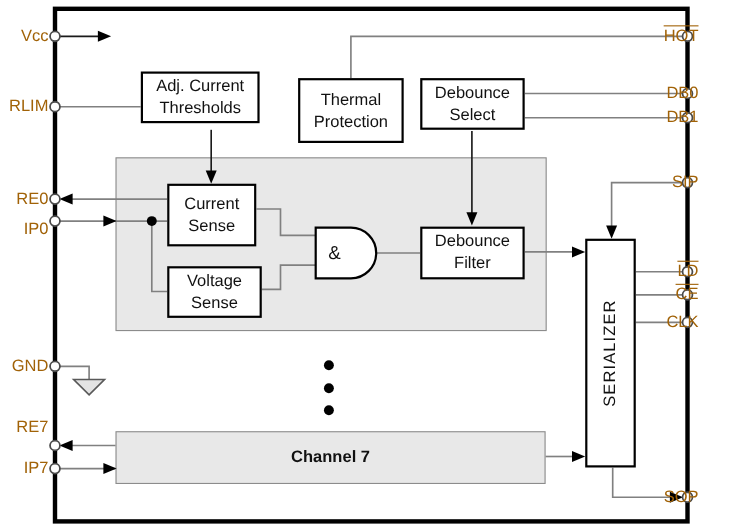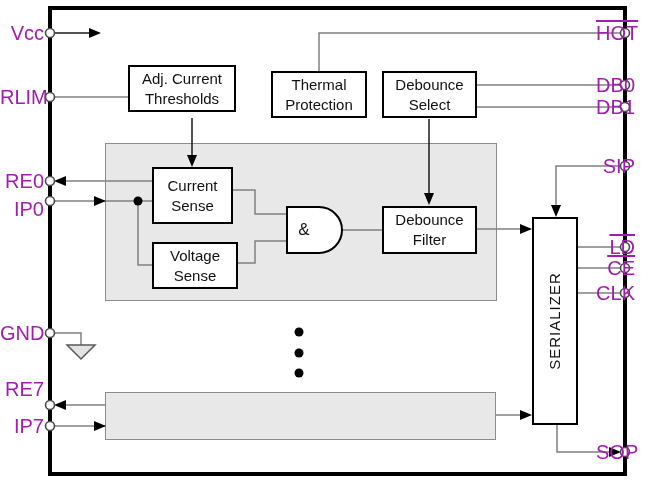--- a/index.html
+++ b/index.html
@@ -21,21 +21,21 @@
     box-sizing:border-box;z-index:3;display:flex;align-items:center;
     justify-content:center;text-align:center;color:#111;
   }
   .block span{white-space:pre-line;font-size:15px;line-height:20px;}
   .vert-text{transform:rotate(-90deg);letter-spacing:1px;font-size:15px;white-space:nowrap;}
   .gate-label{
     position:absolute;z-index:4;display:flex;align-items:center;justify-content:center;
     font-size:17px;color:#111;
   }
   .pin-label{
-    position:absolute;z-index:4;font-size:20px;height:18px;line-height:18px;color:#a21caf;
+    position:absolute;z-index:4;font-size:15px;height:18px;line-height:18px;color:#a16207;
   }
   .pin-left{left:0;width:44px;text-align:right;}
   .pin-right{left:596px;width:39px;text-align:right;}
   .overline{text-decoration:overline;}
 </style>
 </head>
 <body>
 
 <div class="stage">
 
@@ -117,21 +117,21 @@
       <circle cx="625" cy="268" r="4.5"></circle>
       <circle cx="625" cy="293" r="4.5"></circle>
       <circle cx="625" cy="452" r="4.5"></circle>
     </g>
   </svg>
 
   <div class="block" style="left:128px;top:65px;width:108px;height:47px">
     <span>Adj. Current
 Thresholds</span>
   </div>
-  <div class="block" style="left:271px;top:71px;width:96px;height:47px">
+  <div class="block" style="left:271px;top:71px;width:96px;height:59px">
     <span>Thermal
 Protection</span>
   </div>
   <div class="block" style="left:382px;top:71px;width:95px;height:47px">
     <span>Debounce
 Select</span>
   </div>
   <div class="block" style="left:152px;top:167px;width:81px;height:57px">
     <span>Current
 Sense</span>
@@ -143,20 +143,21 @@
   <div class="block" style="left:382px;top:206px;width:95px;height:48px">
     <span>Debounce
 Filter</span>
   </div>
   <div class="block" style="left:532px;top:217px;width:46px;height:208px">
     <span class="vert-text">SERIALIZER</span>
   </div>
 
   <div class="gate-label" style="left:285px;top:208px;width:38px;height:44px">&amp;</div>
 
+  <div class="channel-label" style="left:105px;top:406px;width:391px">Channel 7</div>
 
   <div class="pin-label pin-left" style="top:24px">Vcc</div>
   <div class="pin-label pin-left" style="top:88px">RLIM</div>
   <div class="pin-label pin-left" style="top:172px">RE0</div>
   <div class="pin-label pin-left" style="top:200px">IP0</div>
   <div class="pin-label pin-left" style="top:324px">GND</div>
   <div class="pin-label pin-left" style="top:380px">RE7</div>
   <div class="pin-label pin-left" style="top:417px">IP7</div>
 
   <div class="pin-label pin-right overline" style="top:24px">HOT</div>

